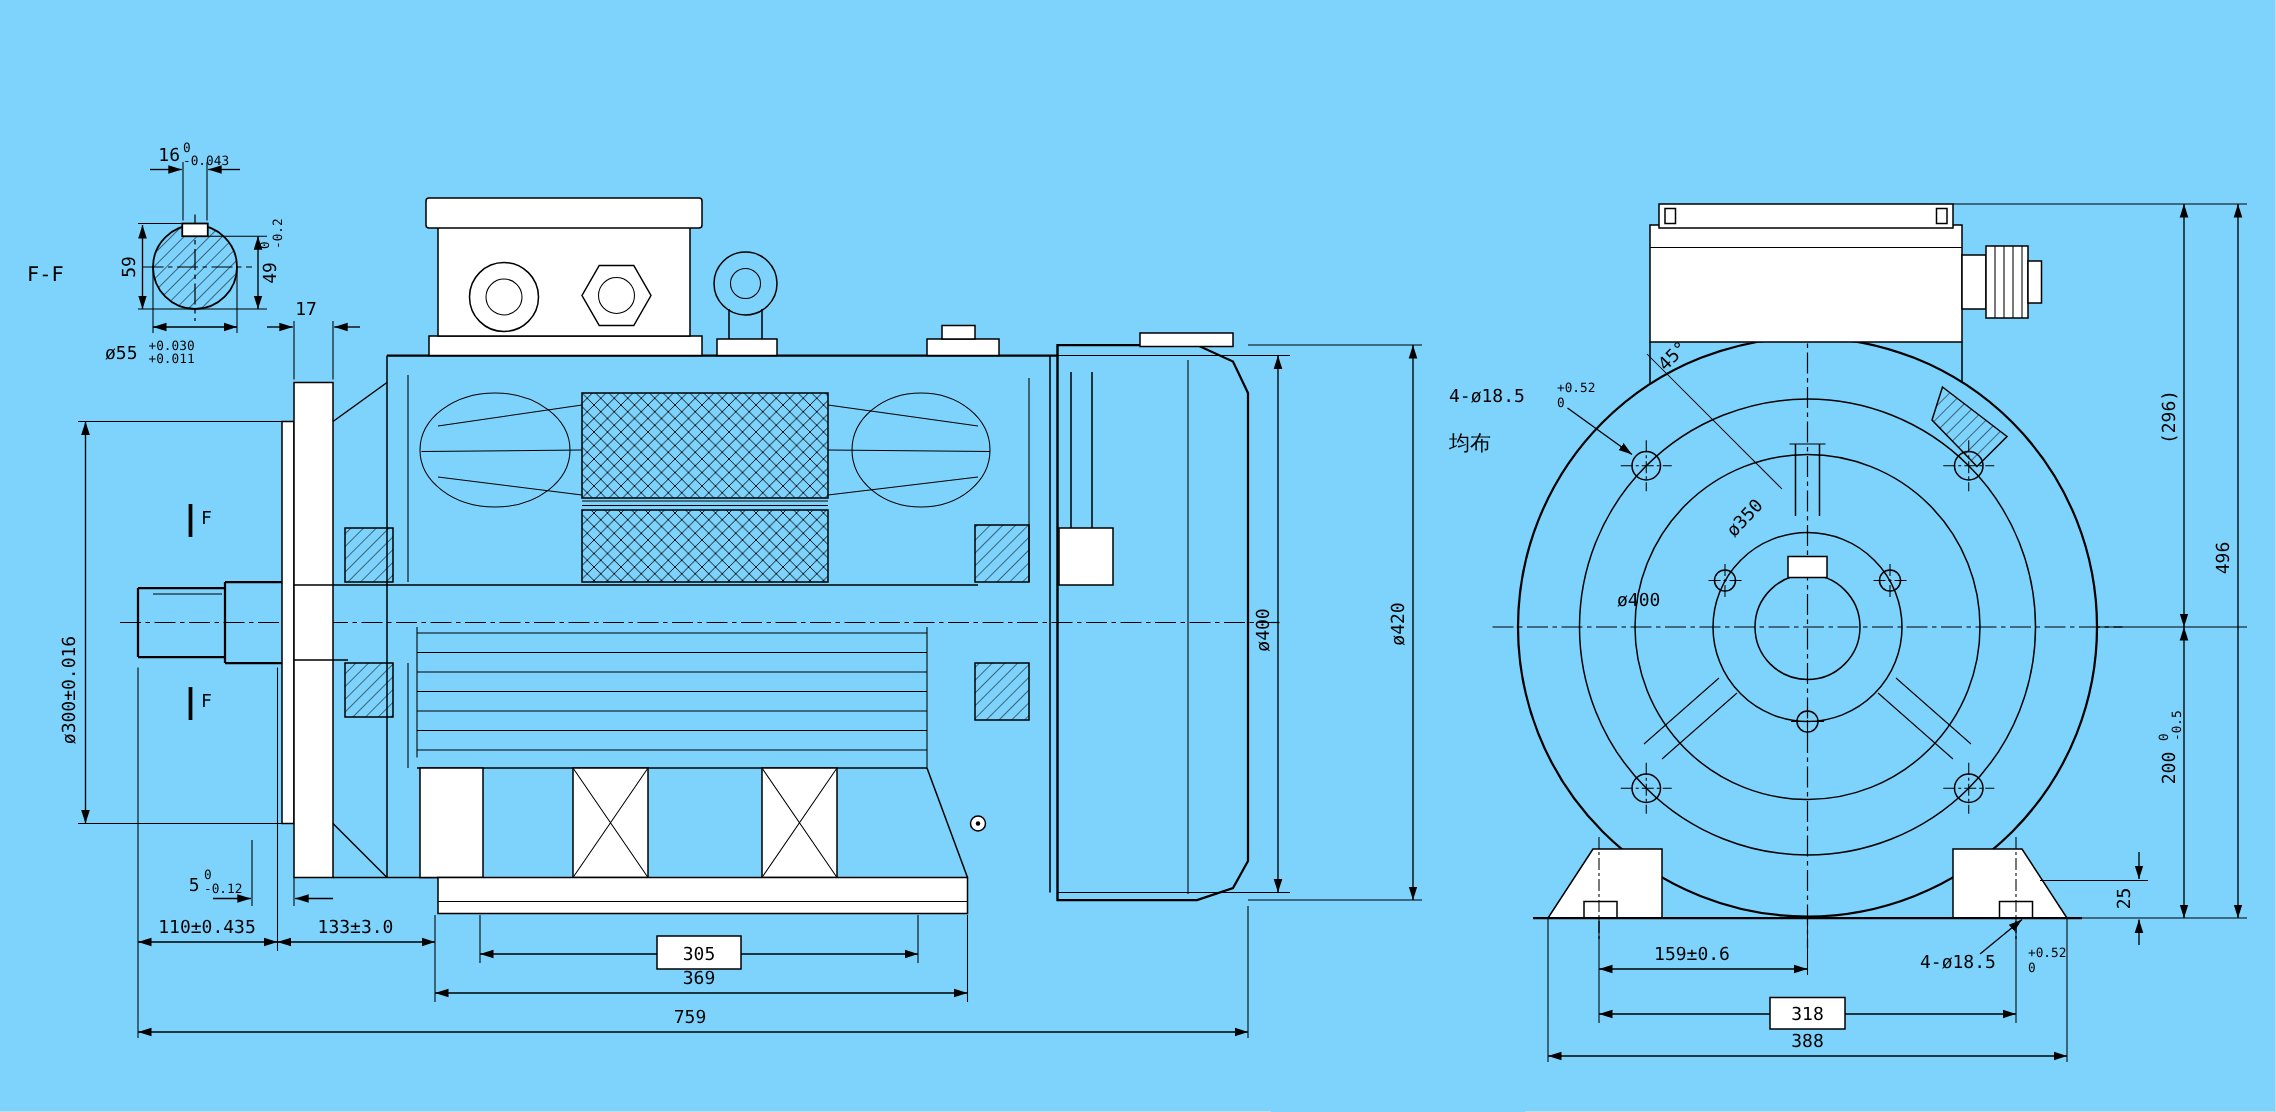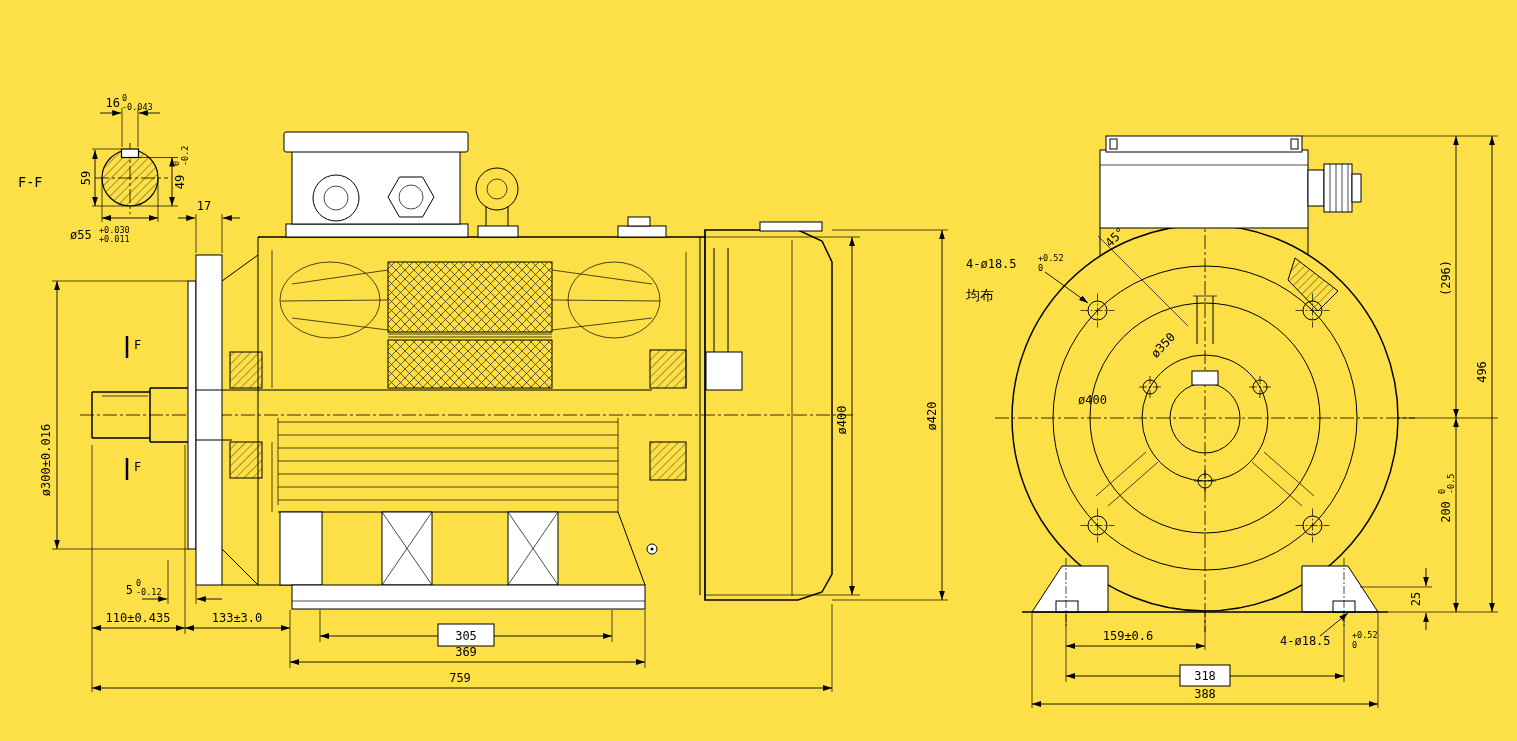--- a/index.html
+++ b/index.html
@@ -1,16 +1,16 @@
 <!DOCTYPE html>
 <html><head>
 <meta charset="utf-8">
 <style>
   html,body{margin:0;padding:0;background:#e8e8e8;}
-  .sheet{width:1517px;height:741px;background:#fde047;position:relative;overflow:hidden;}
+  .sheet{width:1517px;height:741px;background:#7dd3fc;position:relative;overflow:hidden;}
   svg{display:block;}
   svg text{font-family:"DejaVu Sans Mono","Liberation Mono",monospace;font-size:12px;fill:#000;}
   .ts{font-size:8.5px;}
   .tm{font-size:14px;font-family:"DejaVu Sans","Liberation Sans",sans-serif;}
   .tf{font-size:13.5px;}
   .o1{stroke:#000;stroke-width:1.5;fill:none;}
   .o2{stroke:#000;stroke-width:1;fill:none;}
   .t{stroke:#000;stroke-width:0.7;fill:none;}
   .dl{stroke:#000;stroke-width:0.9;fill:none;}
   .cl{stroke:#000;stroke-width:0.8;fill:none;stroke-dasharray:14 3 3 3;}

